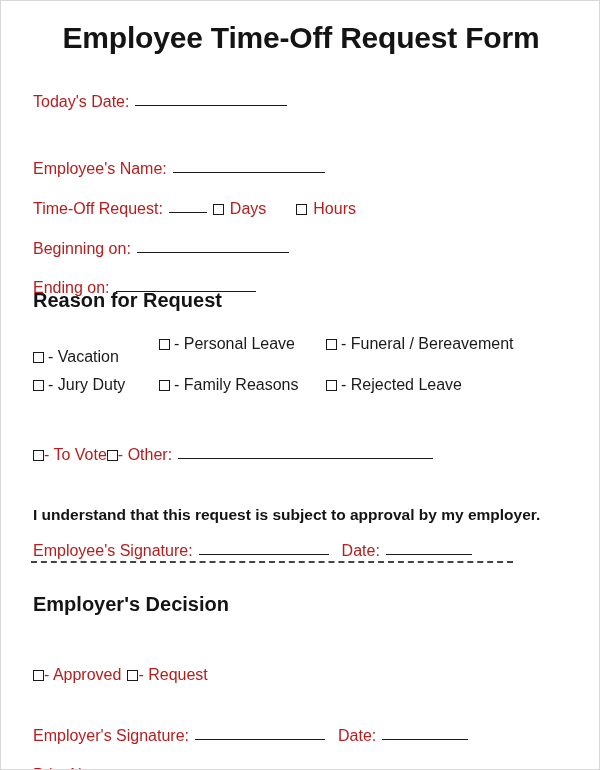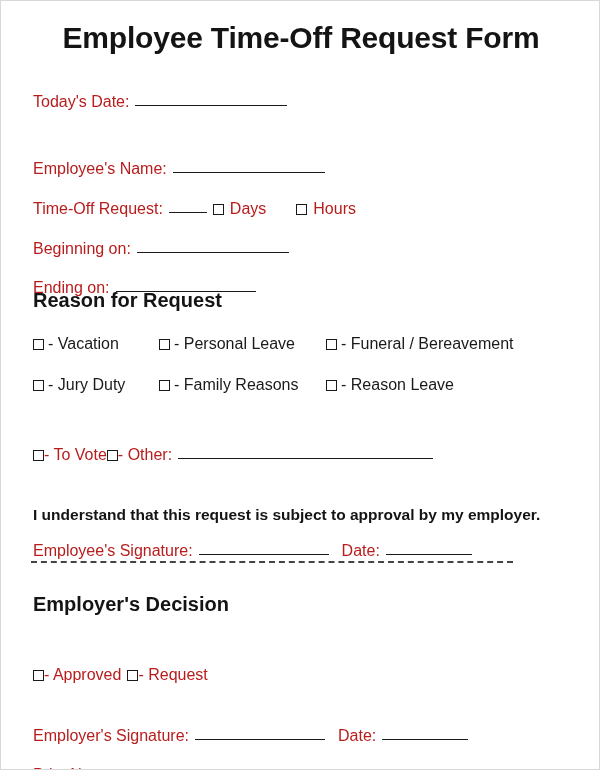--- a/index.html
+++ b/index.html
@@ -145,40 +145,40 @@
       <span>Beginning on:</span><span class="inline-gap-sm"></span><span class="blank blank-xl"></span>
     </div>
 
     <div class="abs field-row" style="left:32px; top:250px;text-align:right;">
       <span>Ending on:</span><span class="inline-gap-sm"></span><span class="blank blank-lg"></span>
     </div>
 
     <h2 class="abs section-heading" style="left:32px; top:289px;">Reason for Request</h2>
 
     <div class="abs reason-row" style="left:32px; top:335px; width:520px;">
-      <span class="reason-col" style="left:0px;">
+      <span class="reason-col" style="left:0px;margin-top:13px;">
         <span class="cb"></span><span class="lbl">-</span> <span>Vacation</span>
       </span>
       <span class="reason-col" style="left:126px;">
         <span class="cb"></span><span class="lbl">-</span> <span>Personal Leave</span>
       </span>
       <span class="reason-col" style="left:293px;">
         <span class="cb"></span><span class="lbl">-</span> <span>Funeral / Bereavement</span>
       </span>
     </div>
 
     <div class="abs reason-row" style="left:32px; top:376px; width:520px;">
       <span class="reason-col" style="left:0px;">
         <span class="cb"></span><span class="lbl">-</span> <span>Jury Duty</span>
       </span>
       <span class="reason-col" style="left:126px;">
         <span class="cb"></span><span class="lbl">-</span> <span>Family Reasons</span>
       </span>
       <span class="reason-col" style="left:293px;">
-        <span class="cb"></span><span class="lbl">-</span> <span>Reason Leave</span>
+        <span class="cb"></span><span class="lbl">-</span> <span>Rejected Leave</span>
       </span>
     </div>
 
     <div class="abs field-row" style="left:32px; top:417px;">
       <span><span class="cb"></span><span class="lbl">-</span> <span>To Vote</span></span><span><span class="cb"></span><span class="lbl">-</span> <span>Other:</span></span><span class="inline-gap-sm"></span><span class="blank blank-other"></span>
     </div>
 
     <div class="abs statement" style="left:32px; top:458px;margin-top:48px;">I understand that this request is subject to approval by my employer.</div>
 
     <div class="abs field-row" style="left:32px; top:513px;">

